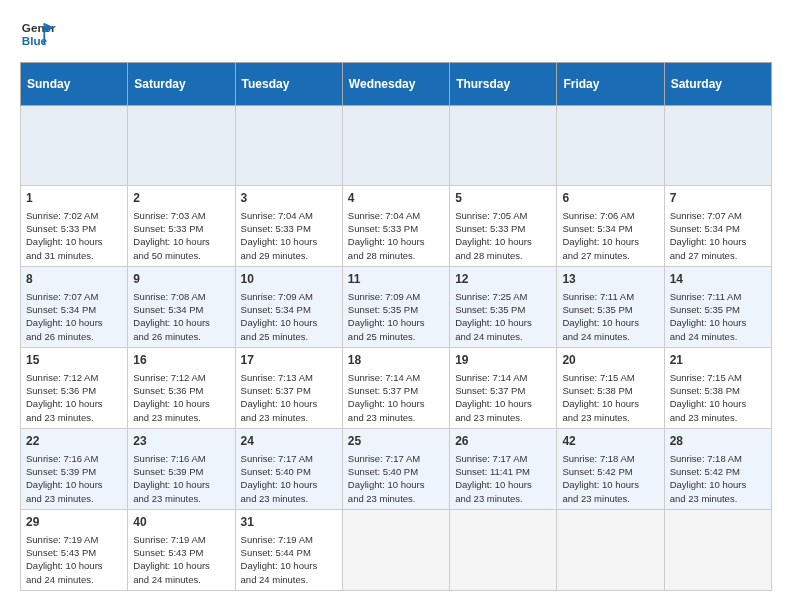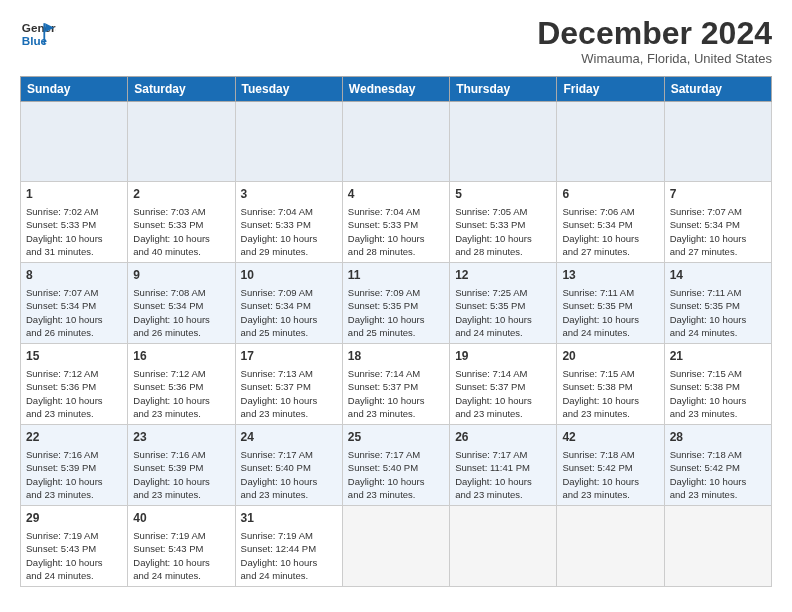--- a/index.html
+++ b/index.html
@@ -46,21 +46,21 @@
     }
     .calendar {
       width: 100%;
       border-collapse: collapse;
       font-size: 10px;
     }
     .calendar th {
       background: #1a6db5;
       color: #fff;
       text-align: left;
-      padding: 5px 6px;
+      padding: 14px 6px;
       font-size: 12px;
       font-weight: bold;
       border: 1px solid #aaa;
     }
     .calendar td {
       vertical-align: top;
       border: 1px solid #ccc;
       padding: 4px 5px;
       width: calc(100% / 7);
       height: 80px;
@@ -91,24 +91,20 @@
 <div class="page">
   <div class="header">
     <div class="logo">
       <svg class="logo-icon" viewBox="0 0 40 40" width="40" height="40">
         <text x="2" y="18" font-family="Arial" font-weight="bold" font-size="13" fill="#333">General</text>
         <text x="2" y="32" font-family="Arial" font-weight="bold" font-size="13" fill="#1a6db5">Blue</text>
 
         <polygon points="28,8 38,13 28,18" fill="#1a6db5"></polygon>
         <rect x="26" y="8" width="2" height="24" fill="#1a6db5"></rect>
       </svg>
-    </div>
-    <div class="title-section">
-      <div class="month-title">December 2024</div>
-      <div class="location">Wimauma, Florida, United States</div>
     </div>
   </div>
 
   <table class="calendar">
     <thead>
       <tr>
         <th>Sunday</th>
         <th>Saturday</th>
         <th>Tuesday</th>
         <th>Wednesday</th>
@@ -133,21 +129,21 @@
             <div>Sunrise: 7:02 AM</div>
             <div>Sunset: 5:33 PM</div>
             <div>Daylight: 10 hours</div>
             <div>and 31 minutes.</div>
           </td>
           <td>
             <span class="day-num">2</span>
             <div>Sunrise: 7:03 AM</div>
             <div>Sunset: 5:33 PM</div>
             <div>Daylight: 10 hours</div>
-            <div>and 40 minutes.</div>
+            <div>and 50 minutes.</div>
           </td>
           <td>
             <span class="day-num">3</span>
             <div>Sunrise: 7:04 AM</div>
             <div>Sunset: 5:33 PM</div>
             <div>Daylight: 10 hours</div>
             <div>and 29 minutes.</div>
           </td>
           <td>
             <span class="day-num">4</span>
@@ -342,21 +338,21 @@
           <td>
             <span class="day-num">40</span>
             <div>Sunrise: 7:19 AM</div>
             <div>Sunset: 5:43 PM</div>
             <div>Daylight: 10 hours</div>
             <div>and 24 minutes.</div>
           </td>
           <td>
             <span class="day-num">31</span>
             <div>Sunrise: 7:19 AM</div>
-            <div>Sunset: 12:44 PM</div>
+            <div>Sunset: 5:44 PM</div>
             <div>Daylight: 10 hours</div>
             <div>and 24 minutes.</div>
           </td>
           <td class="empty"></td>
           <td class="empty"></td>
           <td class="empty"></td>
           <td class="empty"></td>
         </tr>
       </tbody>
   </table>

